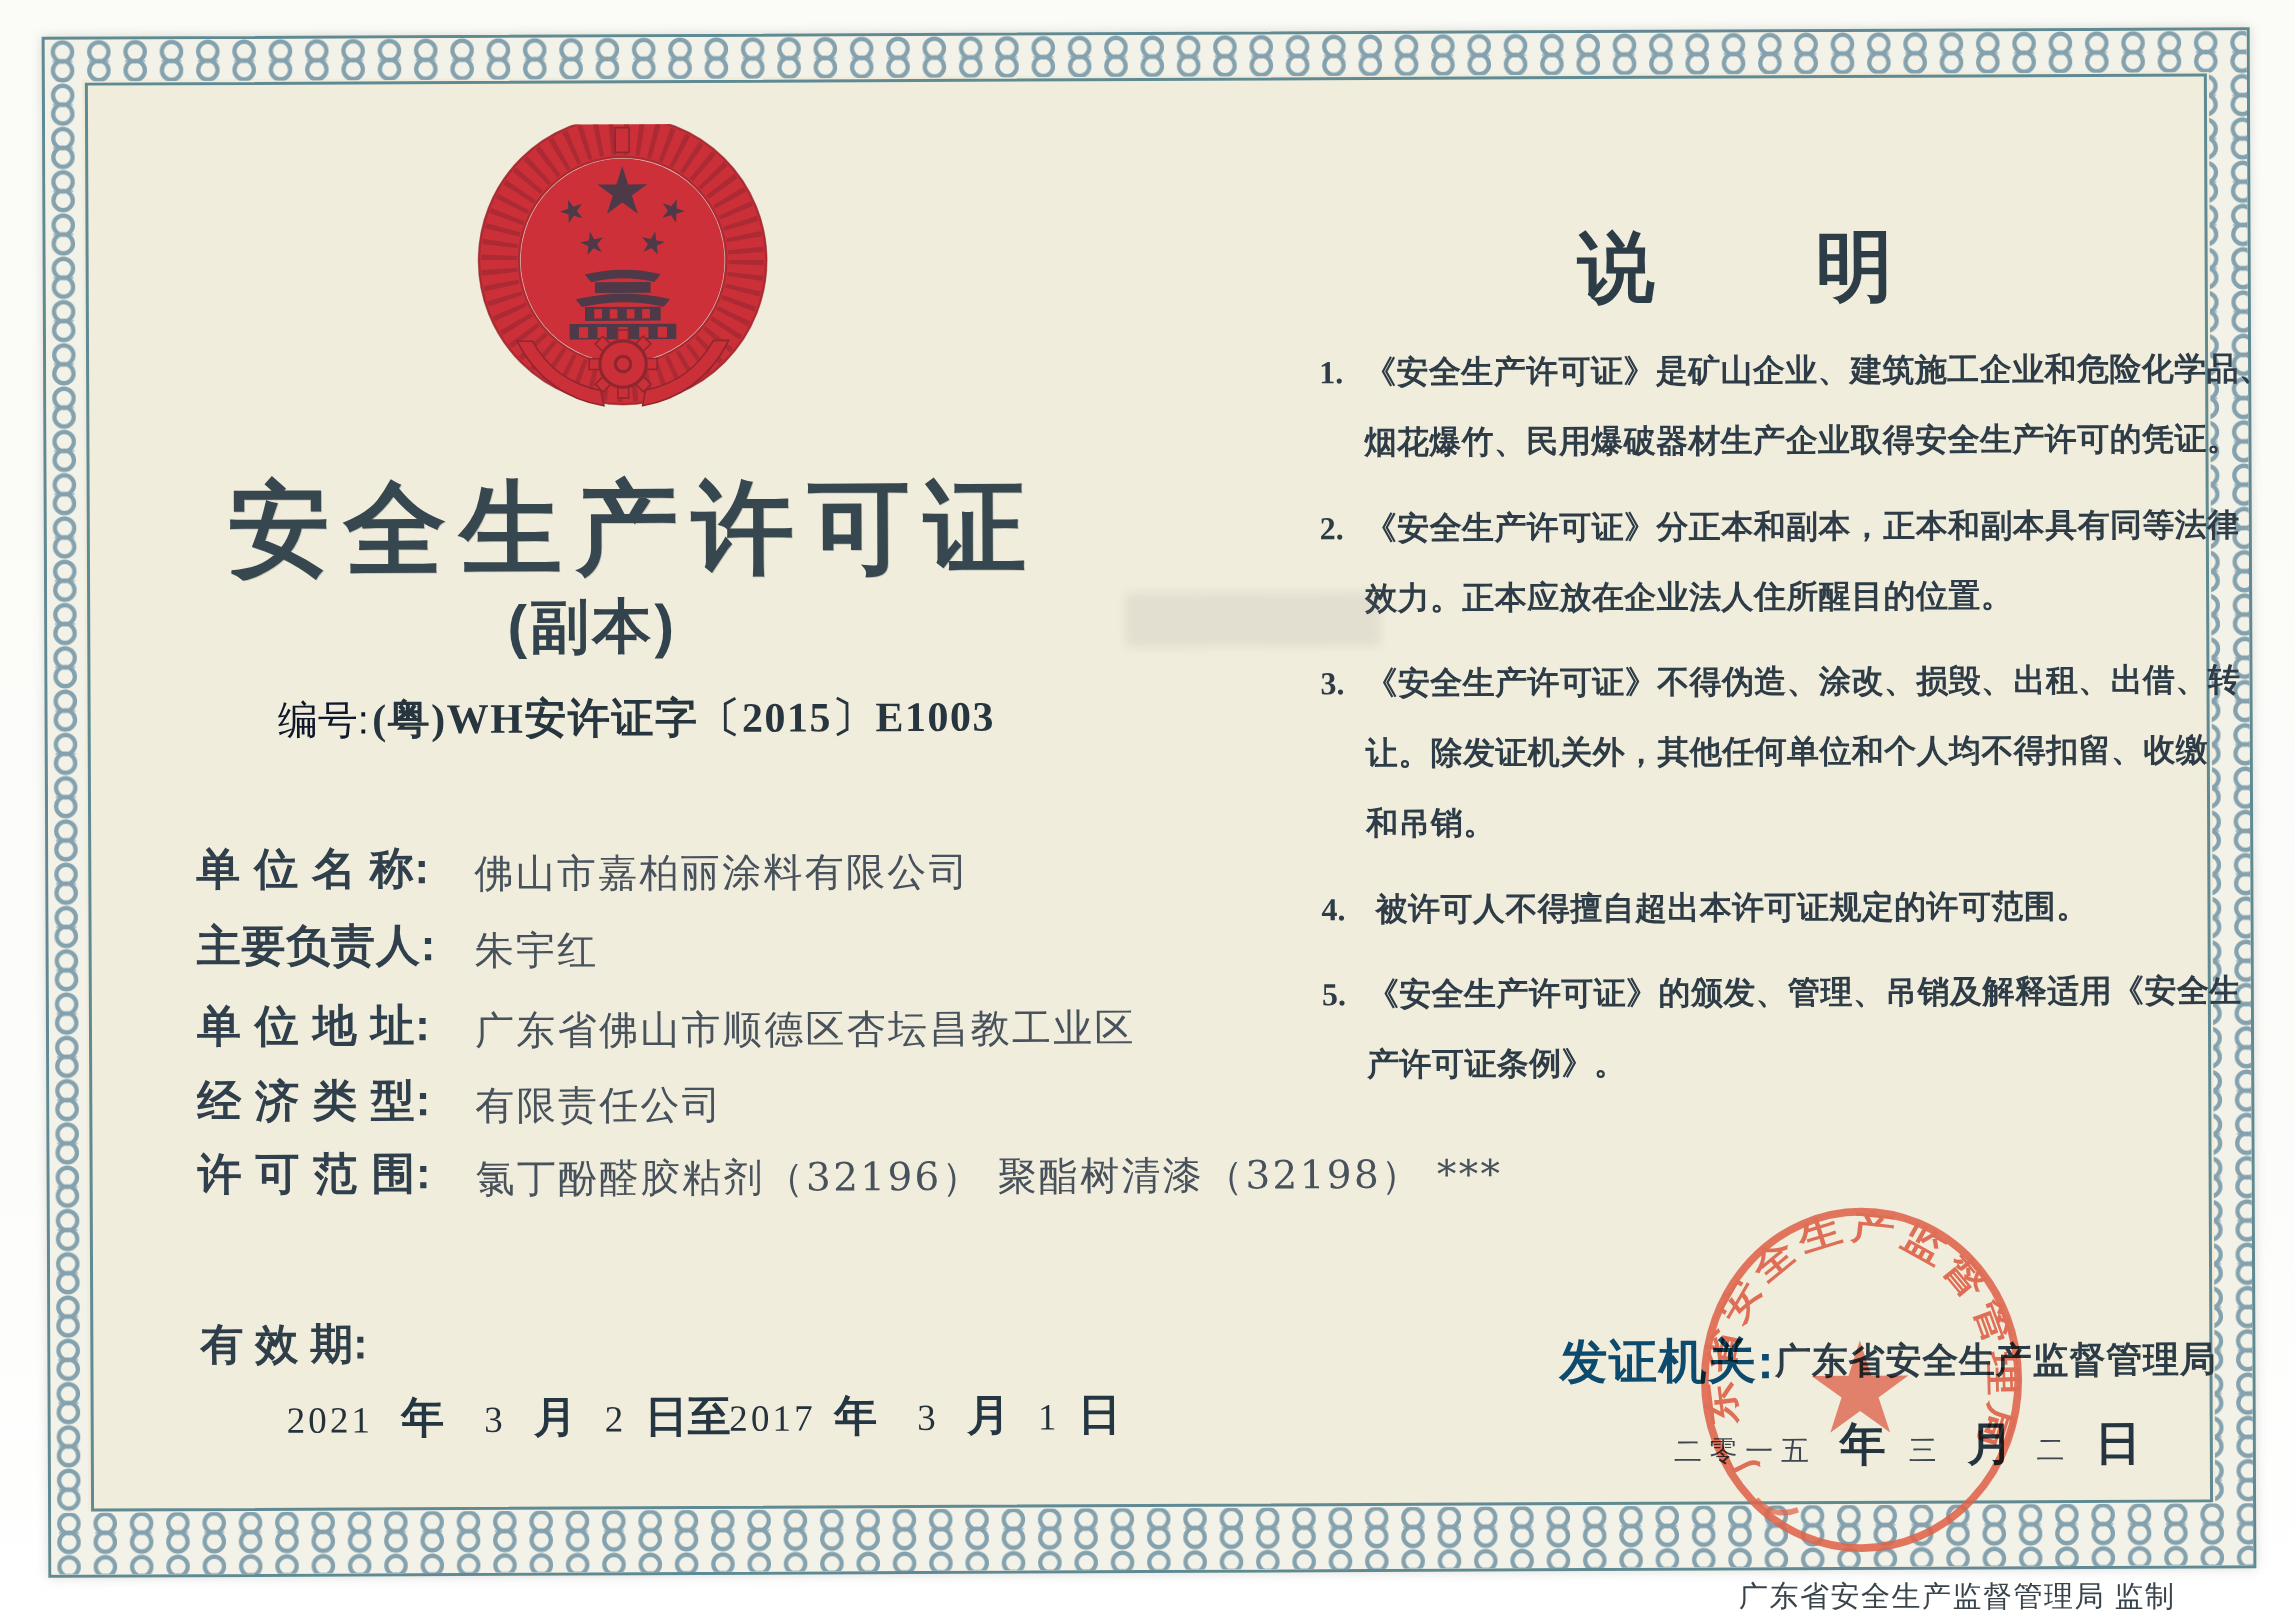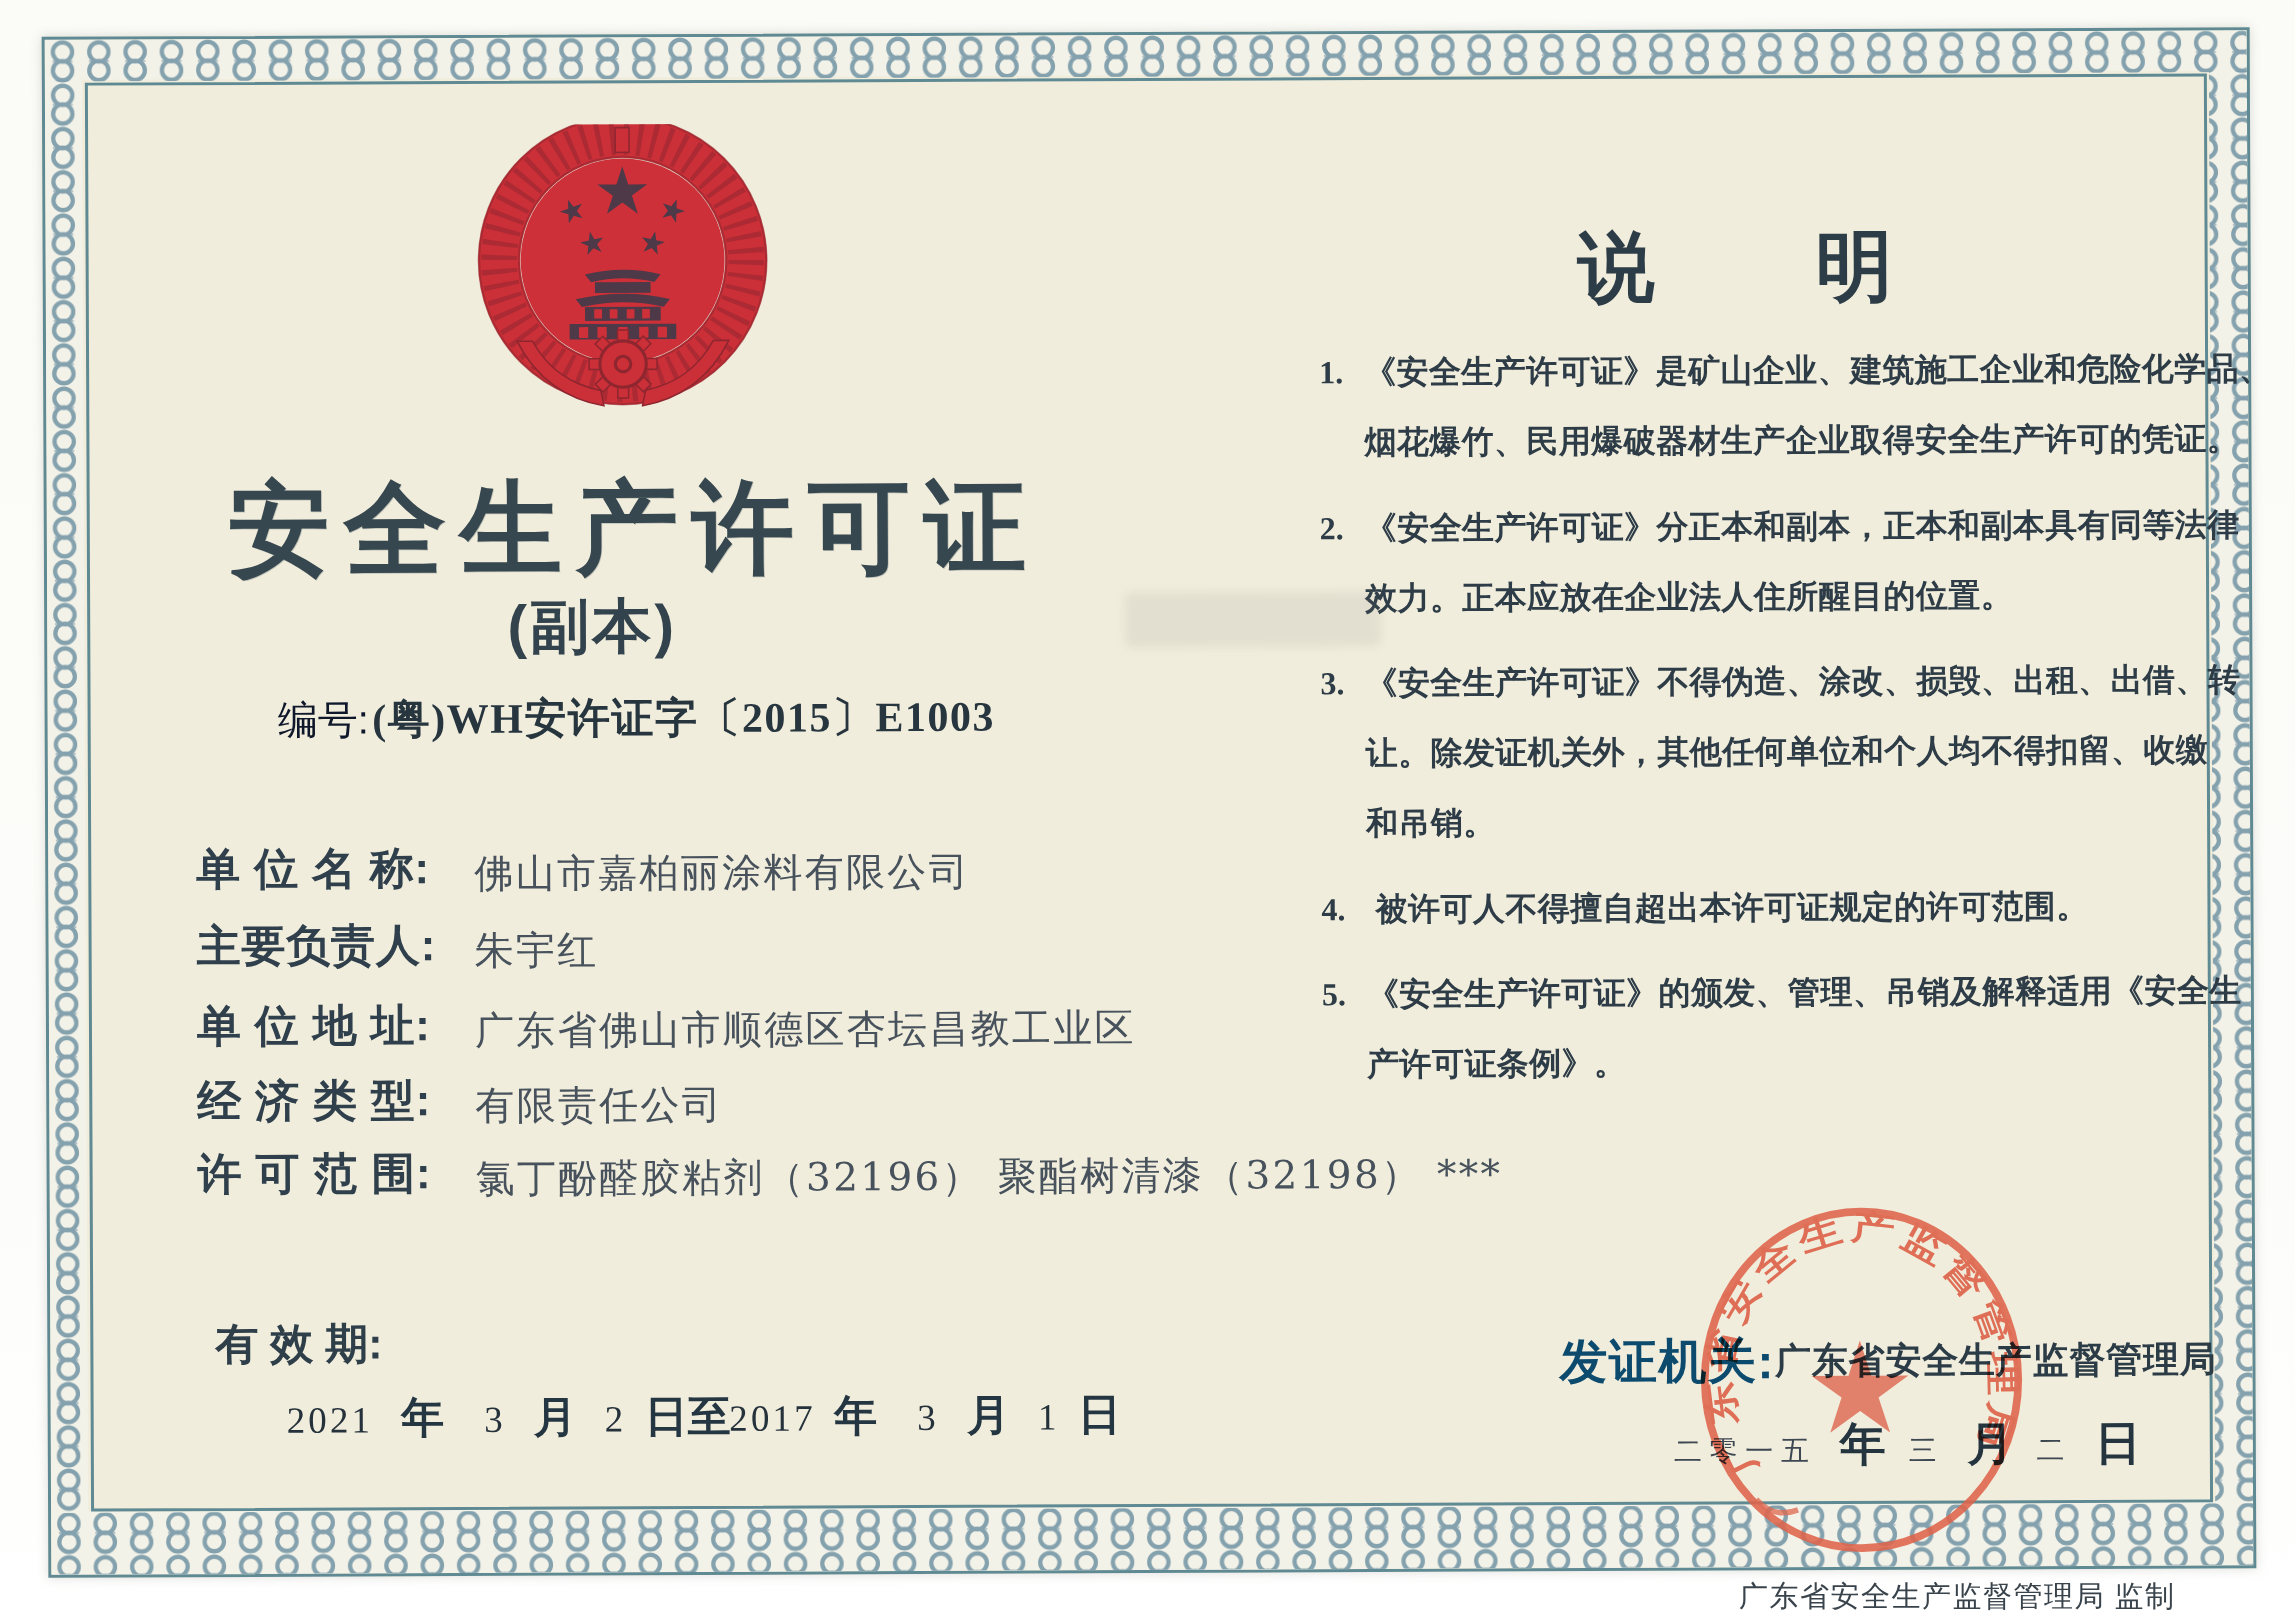--- a/index.html
+++ b/index.html
@@ -39,21 +39,21 @@
   .frow{position:absolute;left:148px;white-space:nowrap;}
   .frow .lbl{
     display:inline-block;min-width:278px;font-size:44px;font-weight:800;
     color:#2f404c;white-space:pre;vertical-align:top;letter-spacing:0.8px;
   }
   .frow .val{
     font-family:"DejaVu Serif",serif;font-size:39px;font-weight:500;color:#47525c;
     letter-spacing:2.3px;position:relative;top:7.7px;
   }
   .validity-label{
-    position:absolute;left:165px;top:1277px;font-size:43px;font-weight:800;
+    position:absolute;left:150px;top:1277px;font-size:43px;font-weight:800;
     color:#2e3f4a;white-space:pre;
   }
   .validity-row{position:absolute;left:236px;top:1351px;display:flex;align-items:baseline;white-space:nowrap;}
   .vnum{font-family:"Liberation Serif",serif;font-size:37px;color:#25323c;letter-spacing:3.1px;}
   .vcjk{font-size:43px;font-weight:800;color:#243641;}
   .mr-lg{margin-right:40px}.mr-md{margin-right:28px}.mr-sm{margin-right:18.5px}.mr-0{margin-right:-1.5px}
   
   .exp-title{
     position:absolute;left:1532px;top:184px;display:flex;gap:161px;
     font-size:77px;font-weight:800;color:#2d3d48;

